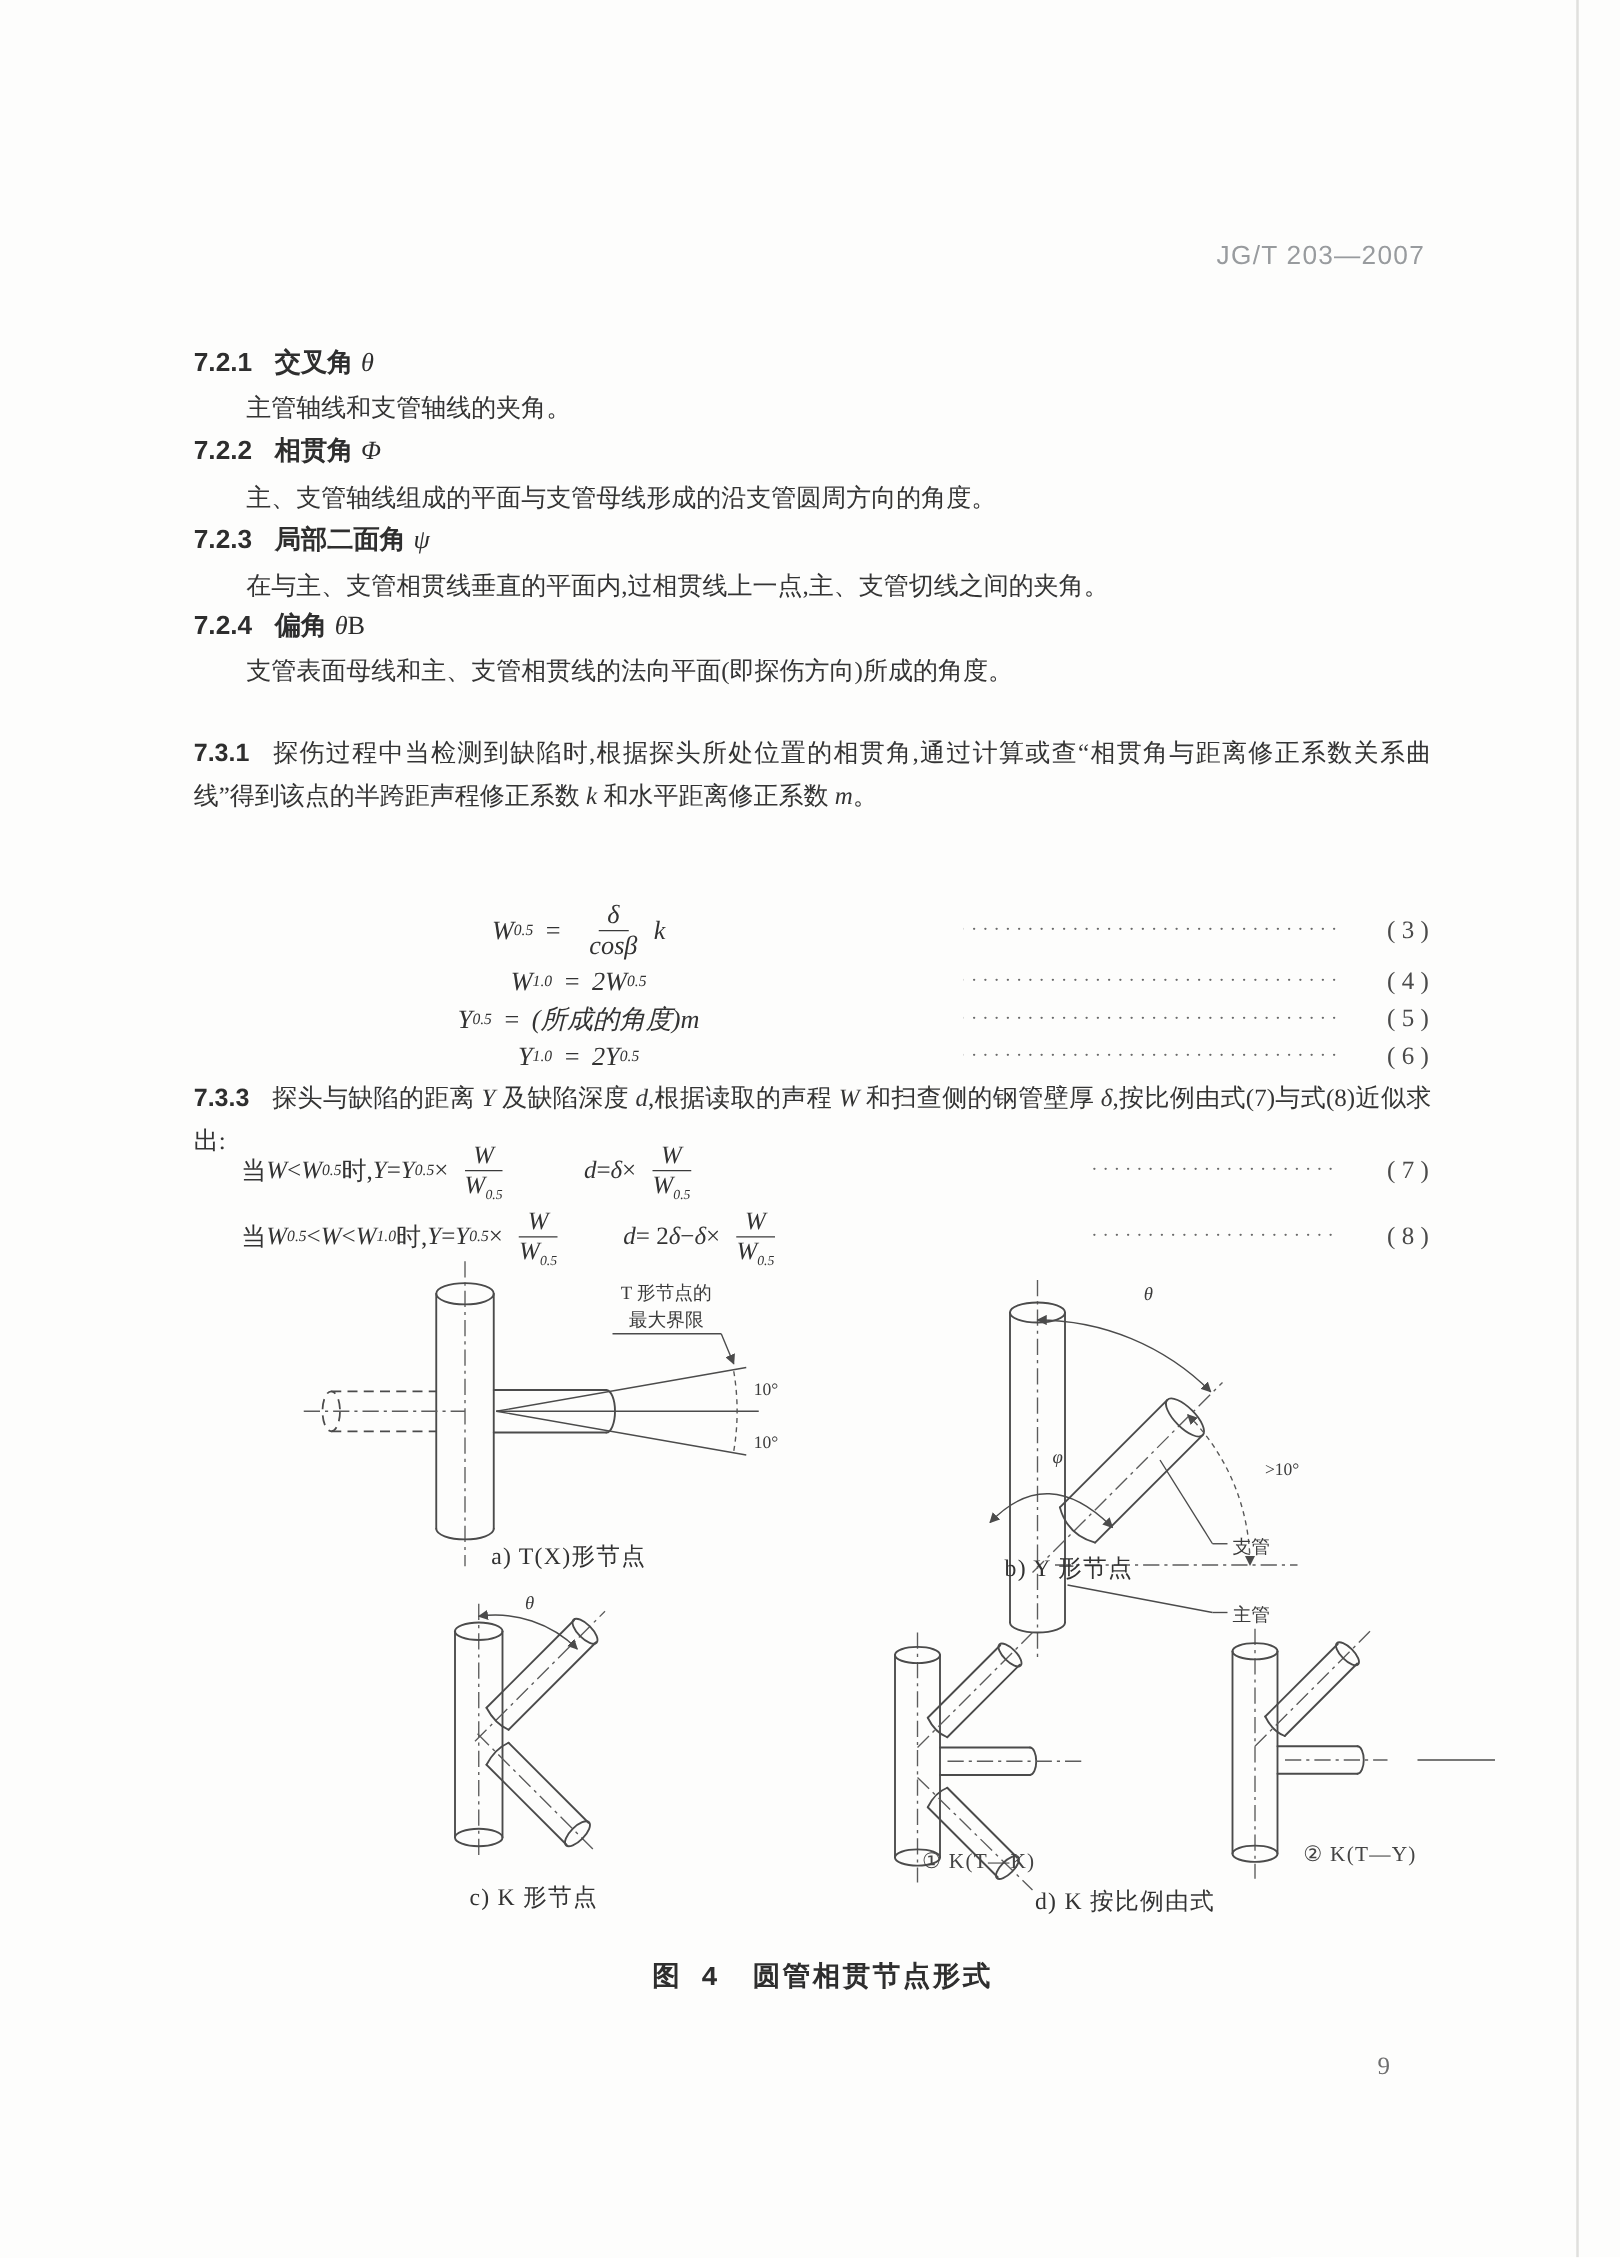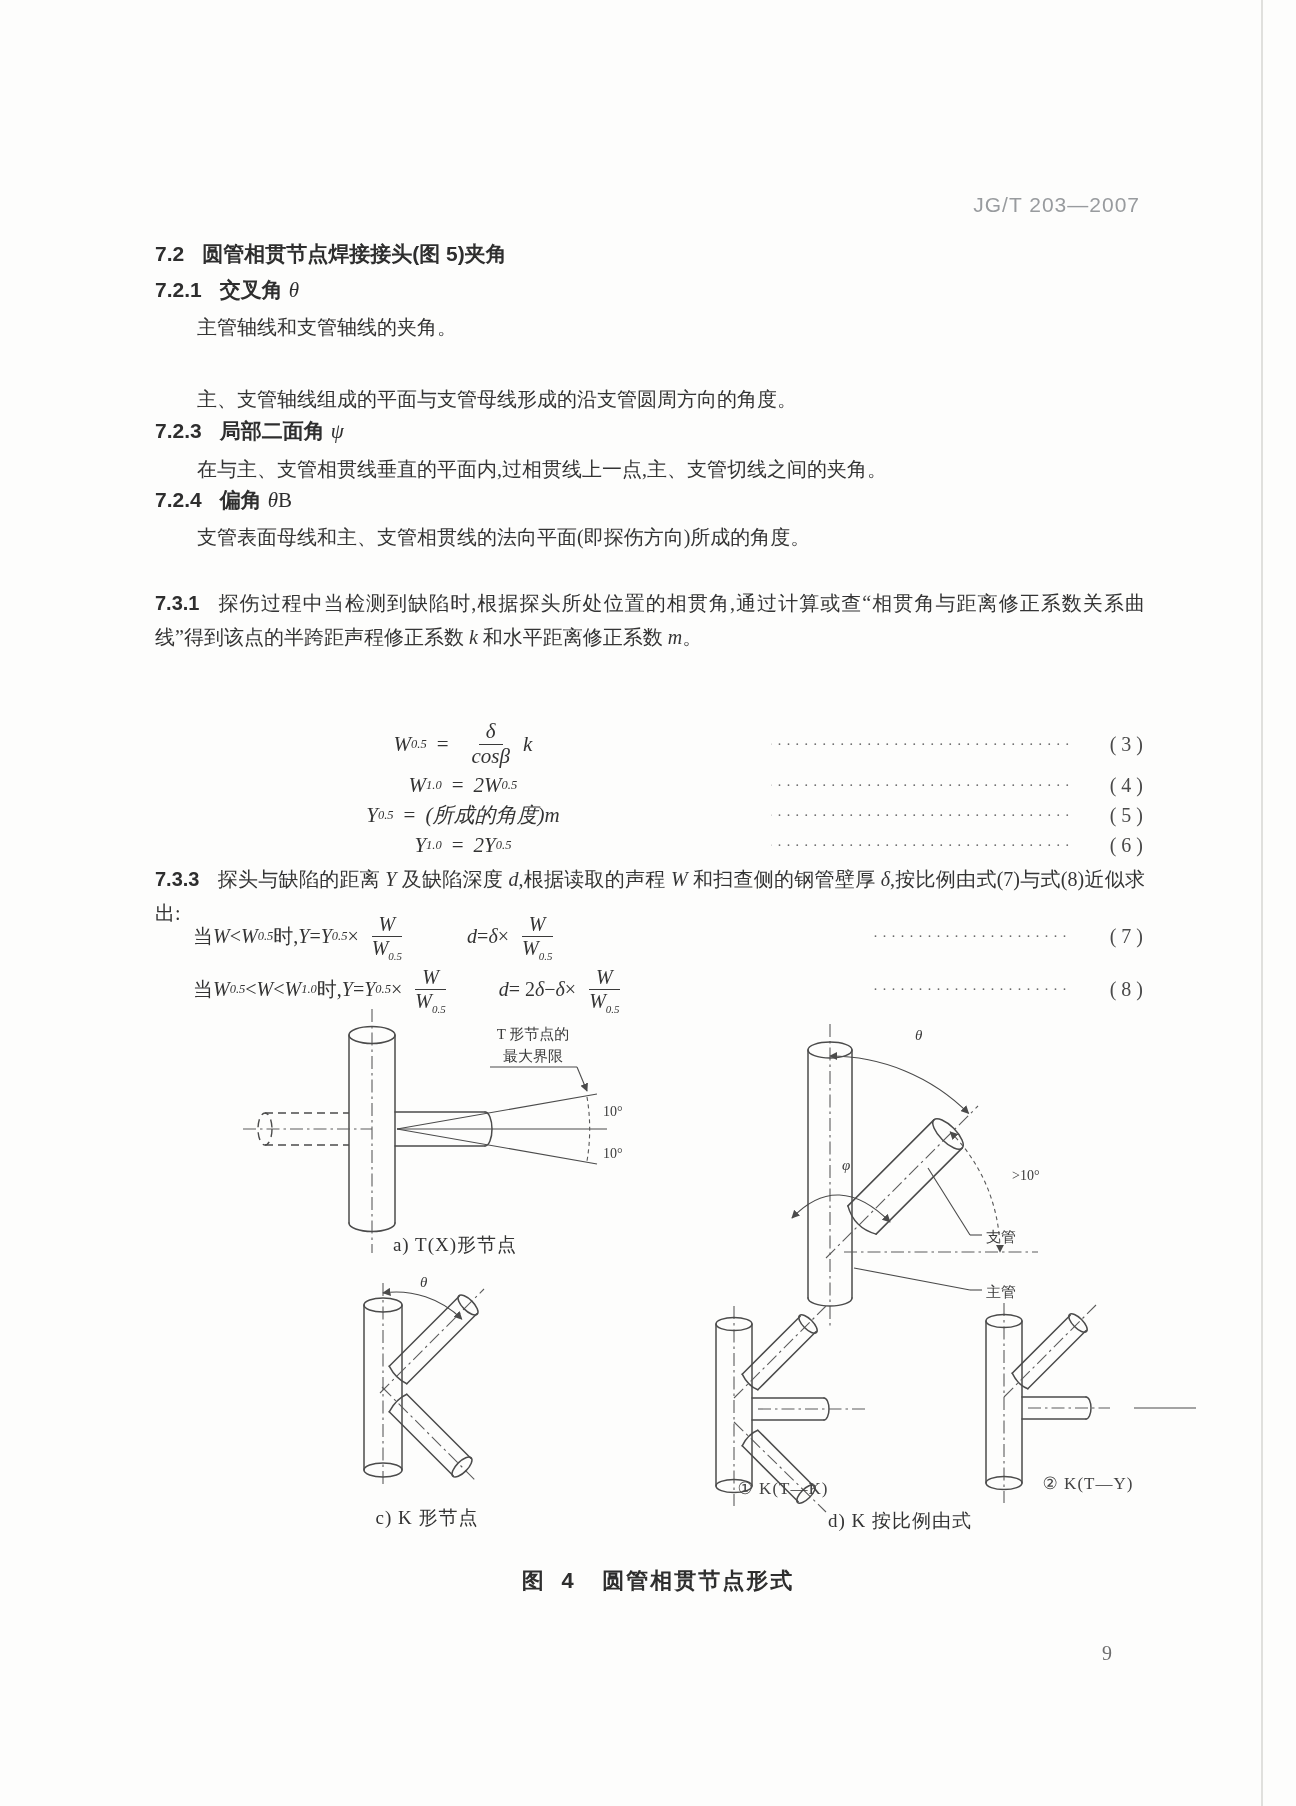--- a/index.html
+++ b/index.html
@@ -69,29 +69,29 @@
 </style>
 </head>
 <body>
 
 <div class="page">
 
   <div class="edge-line"></div>
 
   <div class="doc-number">JG/T 203—2007</div>
 
-  <div class="h-sec" style="top:240px">
-    <span class="num">7.2</span><span>圆管相贯节点焊接接头(图 5)夹角</span>
-  </div>
 
   <div class="h-sec" style="top:276px">
     <span class="num">7.2.1</span><span>交叉角</span><span class="sym">θ</span>
   </div>
   <div class="para indent" style="top:310px">主管轴线和支管轴线的夹角。</div>
 
+  <div class="h-sec" style="top:346px">
+    <span class="num">7.2.2</span><span>相贯角</span><span class="sym">Φ</span>
+  </div>
   <div class="para indent" style="top:382px">主、支管轴线组成的平面与支管母线形成的沿支管圆周方向的角度。</div>
 
   <div class="h-sec" style="top:417px">
     <span class="num">7.2.3</span><span>局部二面角</span><span class="sym">ψ</span>
   </div>
   <div class="para indent" style="top:452px">在与主、支管相贯线垂直的平面内,过相贯线上一点,主、支管切线之间的夹角。</div>
 
   <div class="h-sec" style="top:486px">
     <span class="num">7.2.4</span><span>偏角</span><span class="sym">θ</span><span class="sym2">B</span>
   </div>
@@ -305,20 +305,21 @@
       <line class="thin" x1="298" y1="168" x2="340" y2="235"></line>
       <line class="thin" x1="340" y1="235" x2="352" y2="235"></line>
       <text x="356" y="242">支管</text>
     </g>
     <g>
       <line class="thin" x1="224" y1="268" x2="340" y2="290"></line>
       <line class="thin" x1="340" y1="290" x2="352" y2="290"></line>
       <text x="356" y="297">主管</text>
     </g>
   </svg>
+  <div class="fig-caption" style="top:1242px;left:640px;width:430px">b) Y 形节点</div>
 
   <svg style="left:272px;top:1275px" width="310" height="218" viewBox="0 0 310 218">
     <g>
       <line class="cl" x1="111" y1="8" x2="111" y2="212"></line>
       <line class="st" x1="92" y1="30" x2="92" y2="195"></line>
       <line class="st" x1="130" y1="30" x2="130" y2="195"></line>
       <ellipse class="st" cx="111" cy="30" rx="19" ry="7"></ellipse>
       <ellipse class="st" cx="111" cy="195" rx="19" ry="7"></ellipse>
     </g>
     <g>

